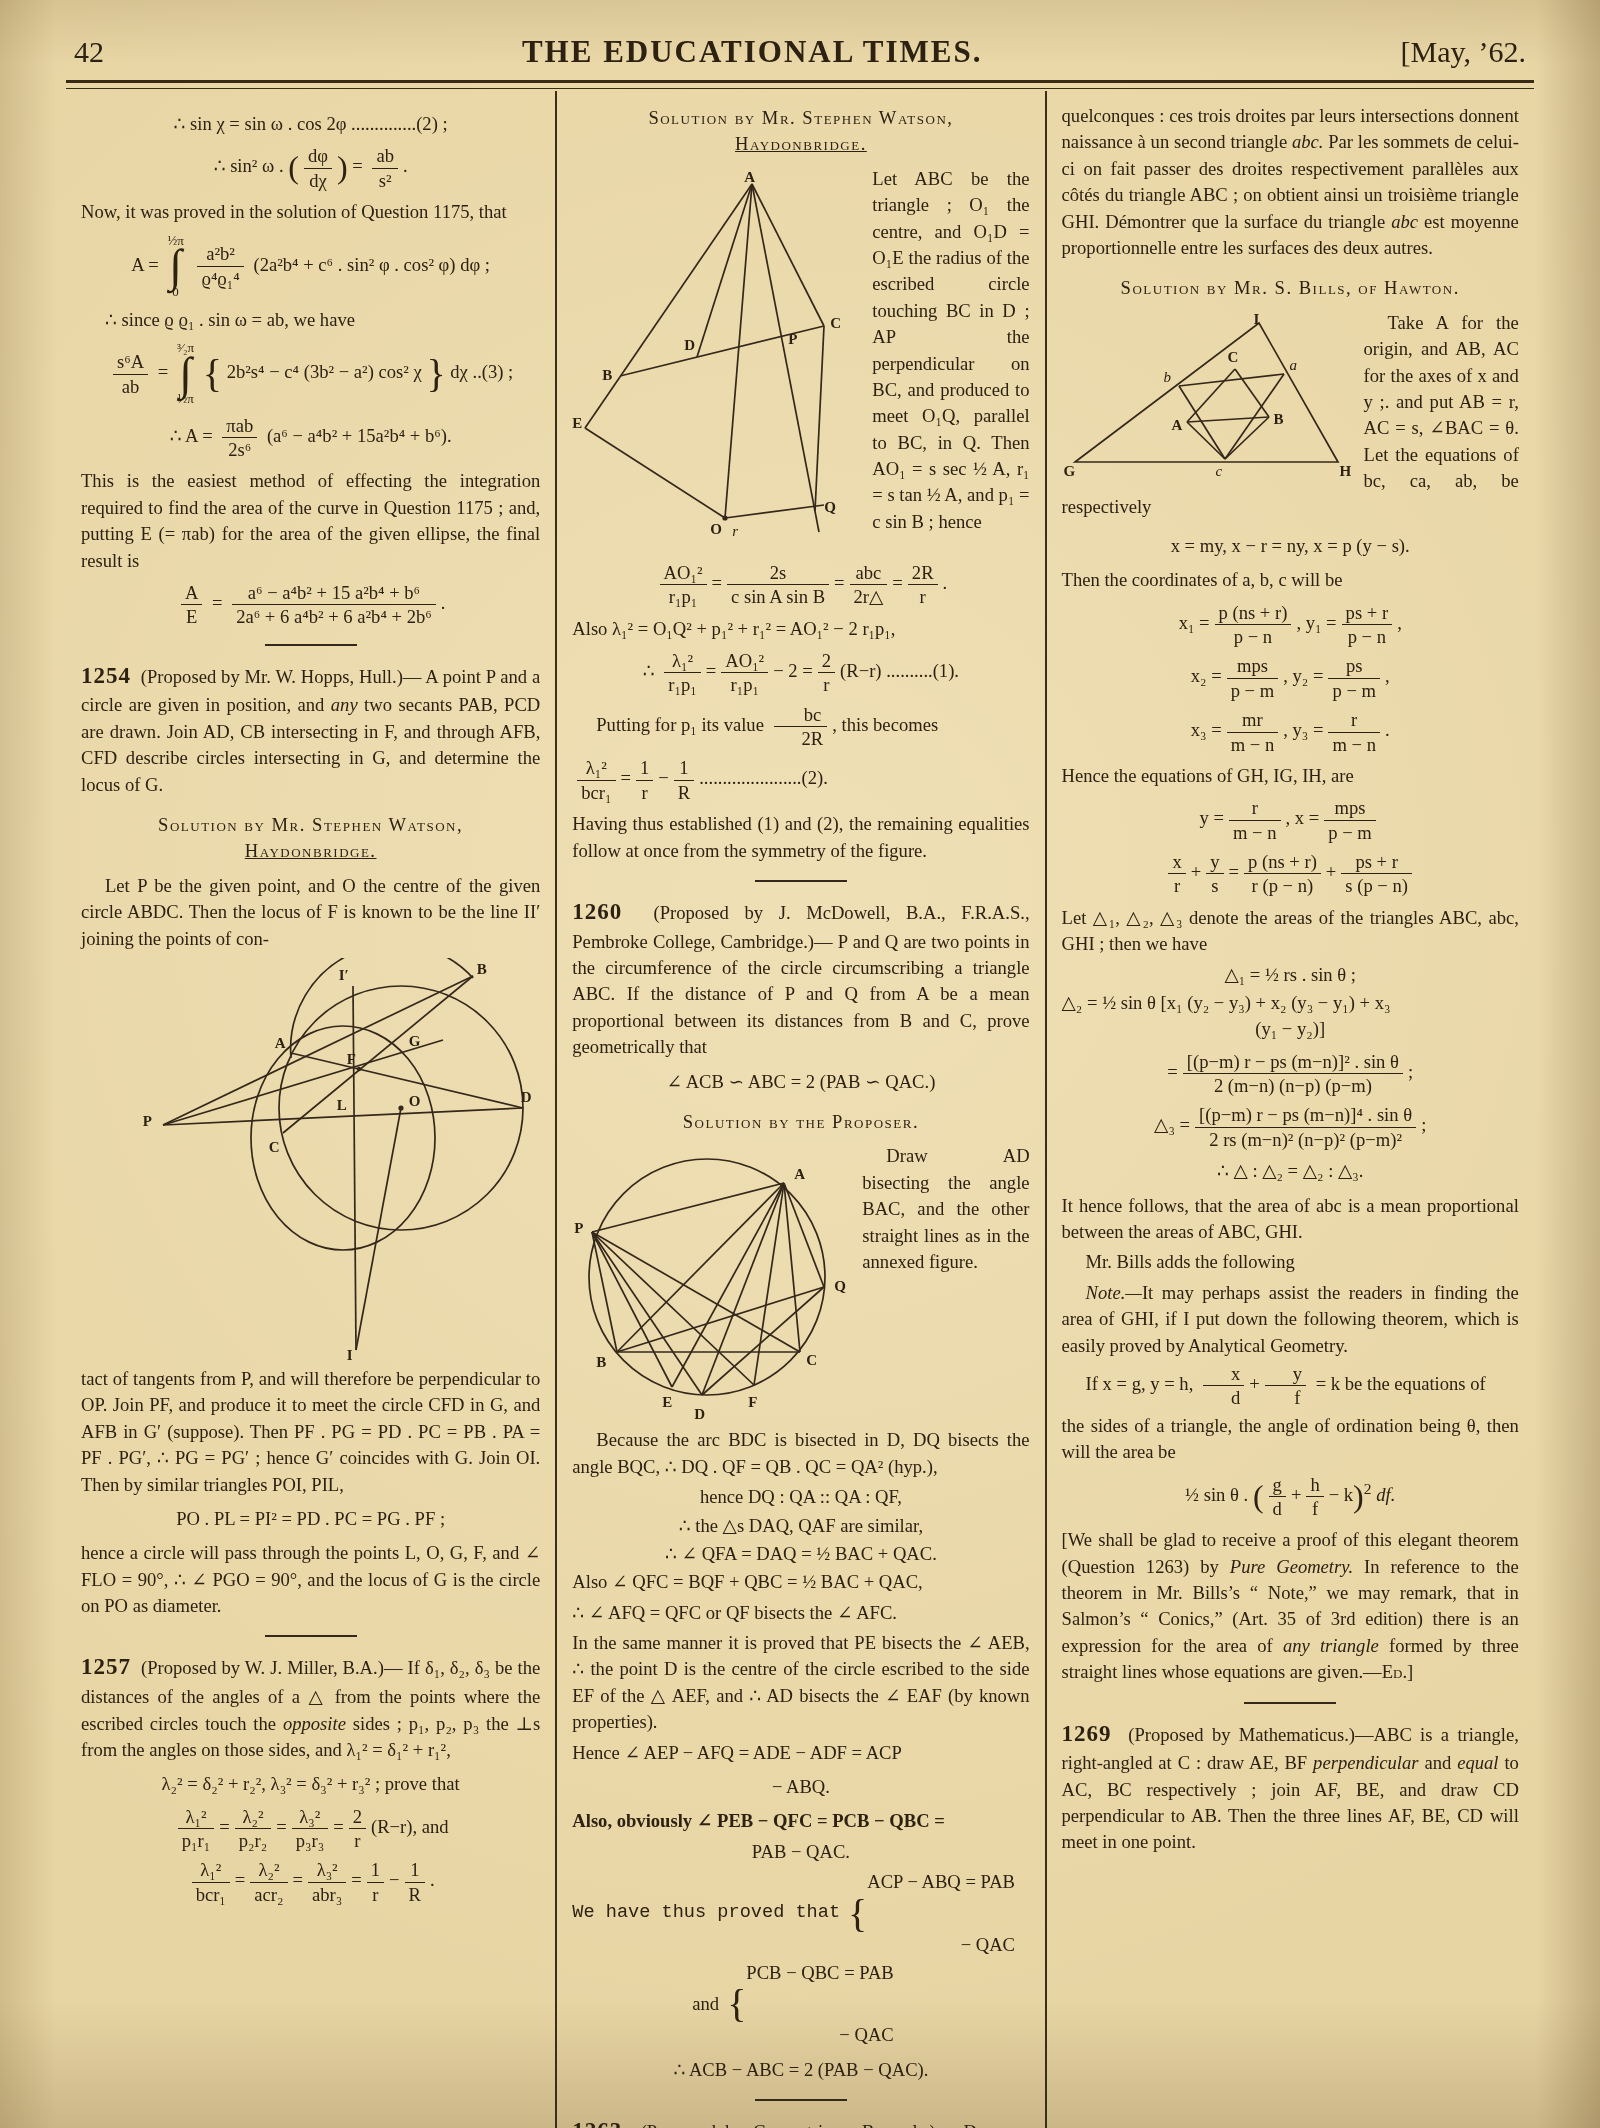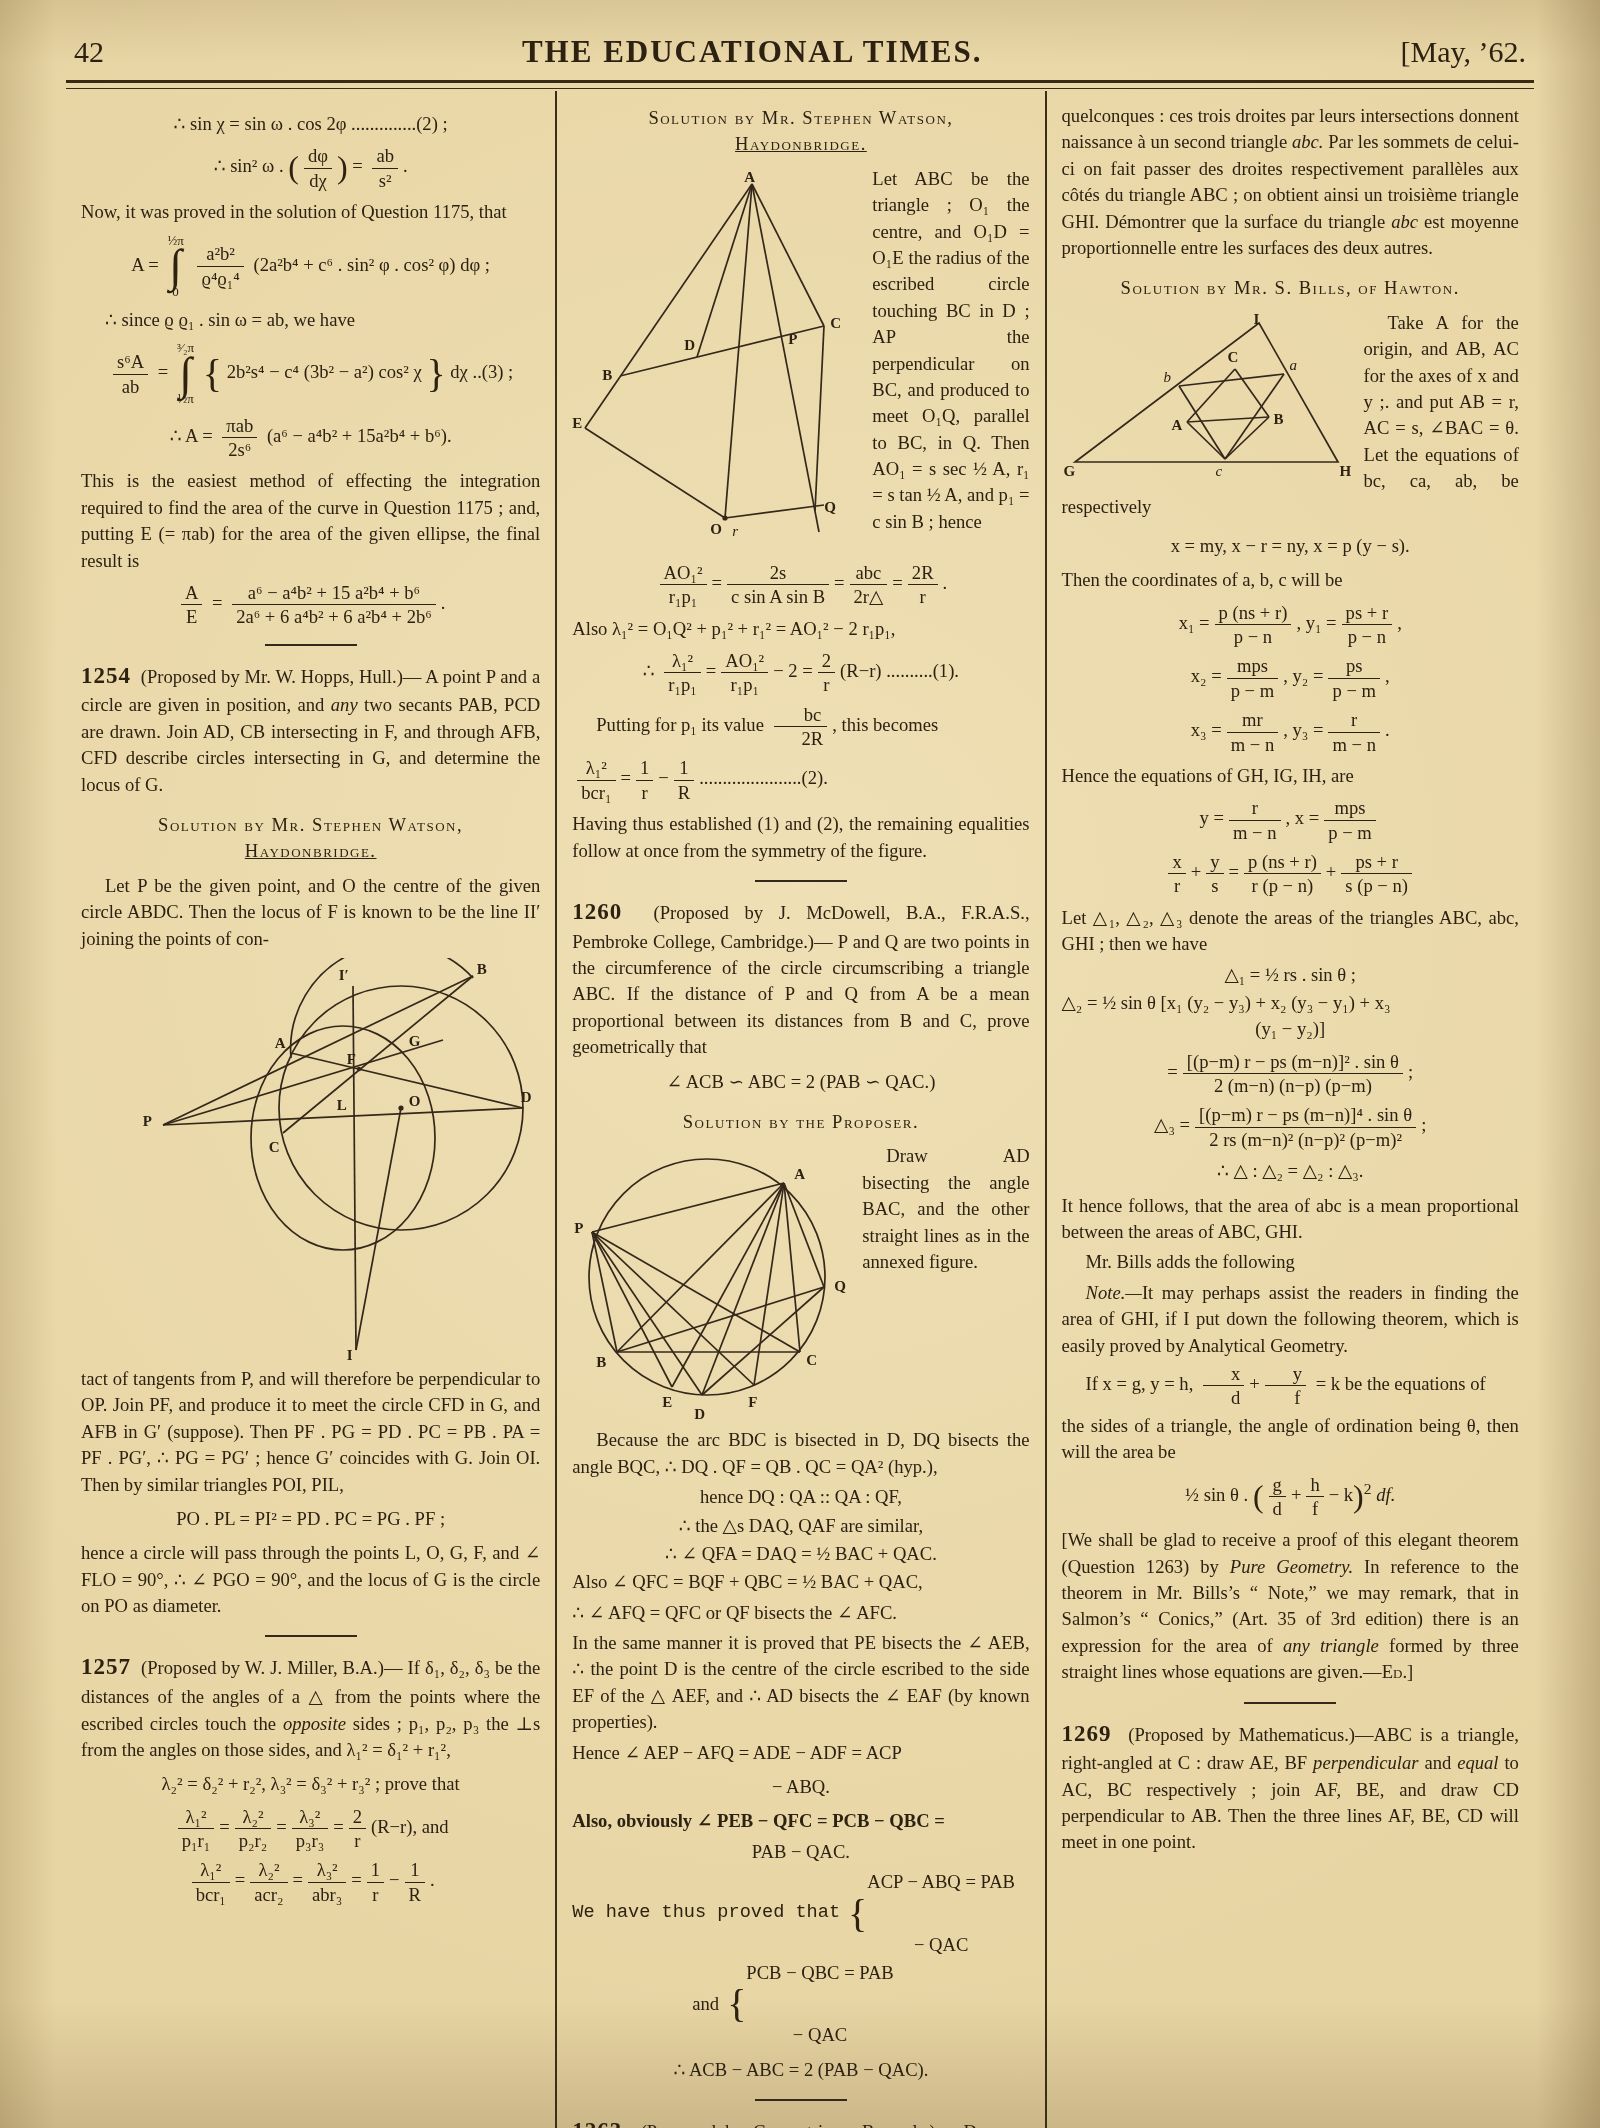--- a/index.html
+++ b/index.html
@@ -34,21 +34,21 @@
   .bigb{font-size:40px;vertical-align:middle;line-height:.8;}
   .schead{text-align:center;font-variant:small-caps;letter-spacing:1.5px;margin:14px 0 8px 0;text-indent:0;}
   .schead .l2{display:block;text-decoration:underline;}
   .sep{width:92px;margin:16px auto 14px auto;border-top:2.4px solid #33281a;}
   .pnum{font-size:23px;font-weight:700;letter-spacing:1px;}
   .fig{position:relative;margin:6px auto;}
   .figL{float:left;margin:4px 10px 6px 0;}
   .fl{position:absolute;font-size:15px;font-weight:700;line-height:1;}
   svg{display:block;}
   .sc{font-variant:small-caps;}
-  .pair{display:inline-flex;flex-direction:column;vertical-align:middle;text-align:left;align-items:center;}
+  .pair{display:inline-flex;flex-direction:column;vertical-align:middle;text-align:left;}
   .pair .r{text-align:right;margin-top:36px;}
   .provedrow{display:flex;align-items:center;justify-content:flex-start;margin:2px 0;}
   .provedrow .lbl{margin-right:8px;font-family:Liberation Mono, monospace;}
   .andlbl{margin:0 8px 0 120px;}
   .cw{overflow:hidden;}
 </style>
 </head>
 <body>
 
 <div class="page">

